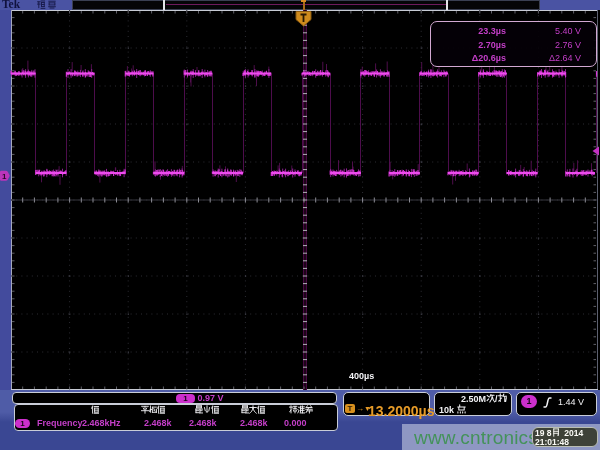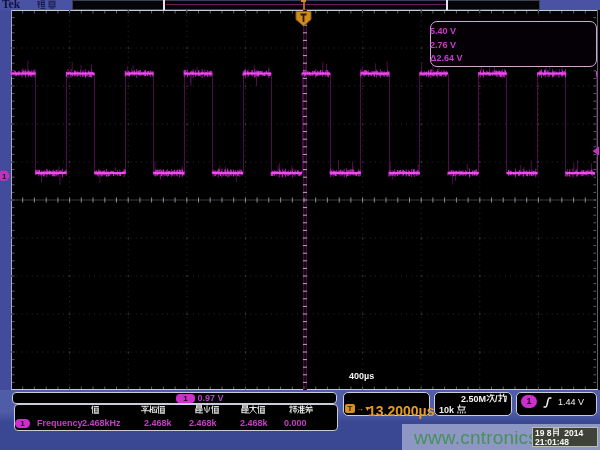--- a/index.html
+++ b/index.html
@@ -469,21 +469,23 @@
 
 <svg class="abs" style="left:0;top:170px" width="11" height="12">
 <path d="M0 2 Q0 0.7 1.3 0.7 H5.6 Q7.2 0.7 7.9 2 L9.8 5.75 L7.9 9.5 Q7.2 10.8 5.6 10.8 H1.3 Q0 10.8 0 9.5 Z" fill="#bb35bb"></path>
 <text x="4.2" y="8.6" font-size="8" font-weight="bold" fill="#2a0628" text-anchor="middle">1</text>
 </svg>
 <svg class="abs" style="left:591px;top:146px" width="8" height="10">
 <path d="M8 0.5V9.5L1.5 5Z" fill="#c332c3"></path>
 </svg>
 
 <div class="bx" style="left:430px;top:21px;width:167px;height:46px;border-color:#d2a8d2;border-radius:7px;background:rgba(4,0,6,.92)"></div>
-<div class="abs mg" style="left:430px;top:25px;width:151px;text-align:left;font-weight:bold;line-height:13.5px">
+<div class="abs mg" style="left:430px;top:25px;width:76px;text-align:right;font-weight:bold;line-height:13.5px">
+23.3µs<br>2.70µs<br>Δ20.6µs</div>
+<div class="abs mg" style="left:430px;top:25px;width:151px;text-align:right;font-weight:normal;line-height:13.5px">
 5.40 V<br>2.76 V<br>Δ2.64 V</div>
 
 <div class="abs" style="left:0;top:390px;width:600px;height:60px;
  background:linear-gradient(#4f5ca7,#4f5ca7 22px,#3a4793 32px,#3a4793)"></div>
 <div class="abs" style="left:402px;top:424px;width:198px;height:26px;background:#8e97c3"></div>
 <div class="abs" style="left:414px;top:427px;font-size:19px;color:#44925a;letter-spacing:0.2px">www.cntronics.com</div>
 
 <div class="bx" style="left:12px;top:392px;width:325px;height:12px;border-radius:4px"></div>
 <div class="abs" style="left:176px;top:393px"><span class="badge" style="width:19px;height:9px;font-size:8px;line-height:9px;border-radius:4px">1</span>
  <span class="mg" style="font-weight:bold">0.97 V</span></div>
@@ -550,19 +552,19 @@
 <span class="badge abs" style="left:15px;top:1px;width:15px;height:9px;font-size:8px;line-height:9px;border-radius:5px">1</span>
 <span class="abs" style="left:37px">Frequency</span>
 <span class="abs" style="left:82px">2.468kHz</span>
 <span class="abs" style="left:144px">2.468k</span>
 <span class="abs" style="left:189px">2.468k</span>
 <span class="abs" style="left:240px">2.468k</span>
 <span class="abs" style="left:284px">0.000</span>
 </div>
 
 <div class="abs" style="left:532px;top:427px;width:66px;height:20px;background:#3e4238;
- border:1px solid #b9bdb2;border-radius:0;color:#fbfbf6;font-size:8.5px;font-weight:bold;padding-left:2px">
+ border:1px solid #b9bdb2;border-radius:6px;color:#fbfbf6;font-size:8.5px;font-weight:bold;padding-left:2px">
 <div style="margin-top:0px">19 8<svg class="cg" style="width:8px;height:9px;vertical-align:-1px" viewBox="0 0 10 11">
           <path d="M2.2 1H8 M2.2 1V10.2 M8 1V8.8 M2.2 4H8 M2.2 6.5H8 M7 8.8H8" stroke="currentColor" stroke-width="1.15" fill="none" stroke-linecap="round"></path>
         </svg>&nbsp;&nbsp;2014</div>
 <div style="margin-top:-1px">21:01:48</div>
 </div>
 
 </div>
 </body></html>

